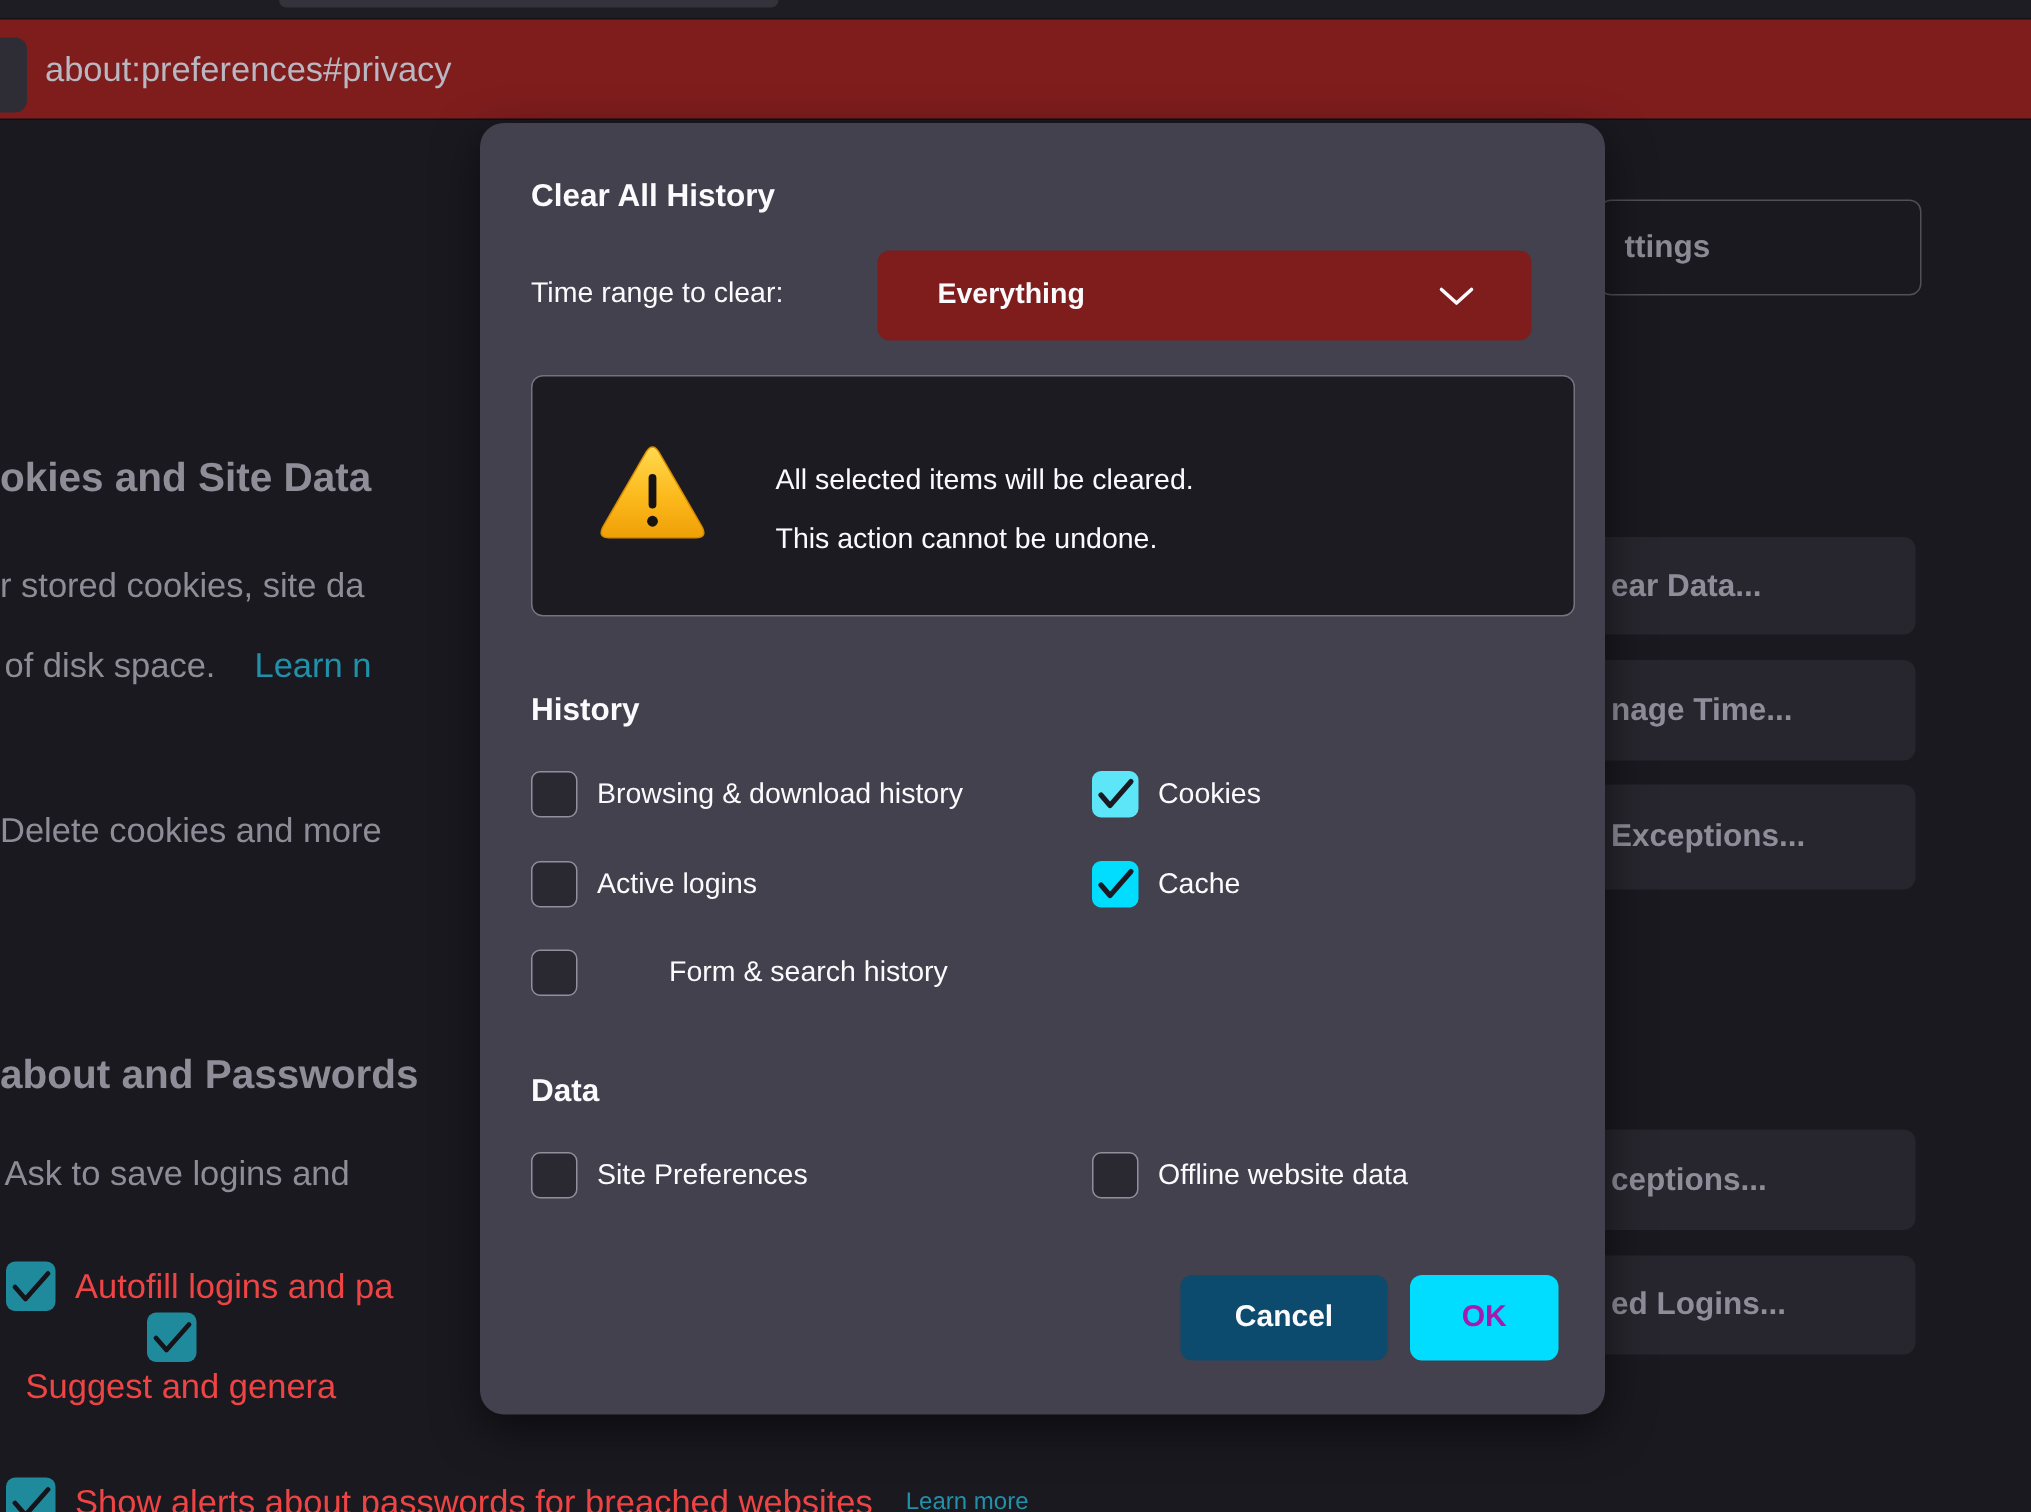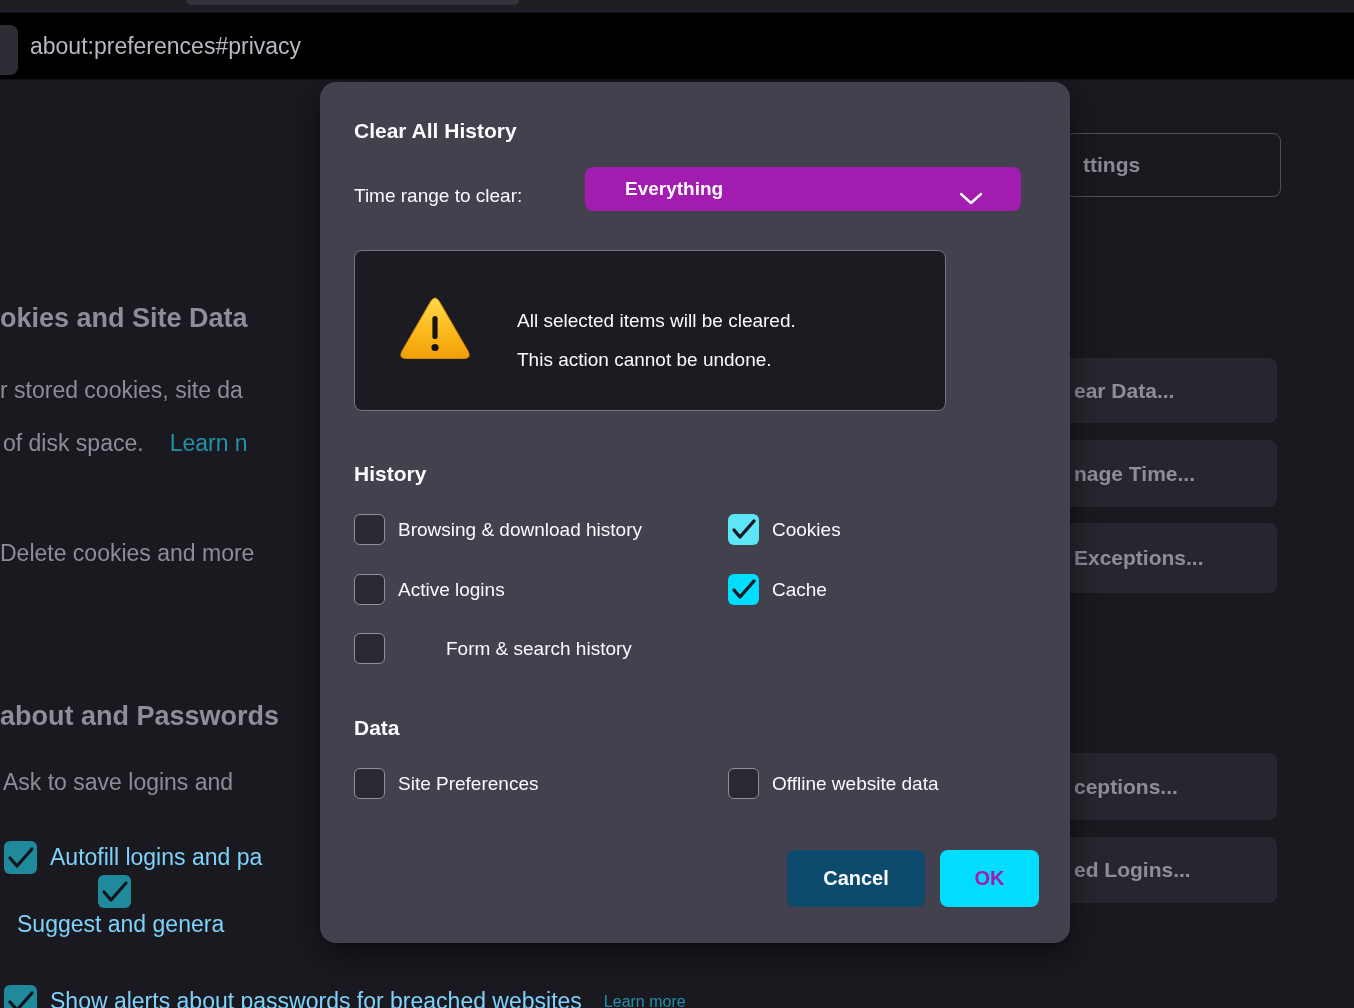--- a/index.html
+++ b/index.html
@@ -3,37 +3,37 @@
 <meta charset="utf-8">
 <style>
   html,body{margin:0;padding:0;background:#000;}
   #frame{position:relative;width:1354px;height:1008px;overflow:hidden;
          background:#1a1920;font-family:"Liberation Sans","DejaVu Sans",sans-serif;
          -webkit-font-smoothing:antialiased;}
   
   .chrome-top{position:absolute;left:0;top:0;width:1354px;height:12px;background:#1e1d24;}
   .tab-remnant{position:absolute;left:186px;top:0;width:333px;height:5px;background:#34333c;
                border-radius:0 0 6px 6px;}
-  .toolbar{position:absolute;left:0;top:12px;width:1354px;height:68px;background:#000000;
+  .toolbar{position:absolute;left:0;top:12px;width:1354px;height:68px;background:#7f1d1d;
            border-top:1px solid #141318;border-bottom:1px solid #0f0e14;box-sizing:border-box;}
   .urlbar-cap{position:absolute;left:-16px;top:12px;width:34px;height:50px;background:#2e2d36;border-radius:8px;}
   .url-text{position:absolute;left:30px;top:11px;font-size:23px;color:#b9b7c1;line-height:44px;white-space:nowrap;}
   
   .bgtext{position:absolute;color:#8e8c96;font-size:23px;white-space:nowrap;}
   .bgheading{position:absolute;color:#8f8d97;font-size:27px;font-weight:bold;white-space:nowrap;}
   .bglink{color:#2191aa;}
   .bg-h-cookies{left:0;top:303px;}
   .bg-cookies-1{left:0;top:377px;}
   .bg-cookies-2{left:3px;top:430px;}
   .bg-cookies-2 .bglink{margin-left:26px;}
   .bg-cookies-3{left:0;top:540px;}
   .bg-h-logins{left:0;top:701px;}
   .bg-logins-1{left:3px;top:769px;}
   .bg-cbrow{position:absolute;display:flex;align-items:center;}
-  .bg-cbrow .lbl{margin-left:13px;color:#7dd3fc;font-size:23px;white-space:nowrap;line-height:33px;}
+  .bg-cbrow .lbl{margin-left:13px;color:#ef4444;font-size:23px;white-space:nowrap;line-height:33px;}
   .bg-cbrow .bglink{margin-left:22px;}
   .bg-cb1{left:4px;top:841px;}
   .bg-cb2{left:4px;top:875px;flex-direction:column;}
   .bg-cb3{left:4px;top:985px;}
   .bg-checkbox{width:33px;height:33px;border-radius:6px;background:#1e8a9c;flex:0 0 auto;
                display:flex;align-items:center;justify-content:center;}
   
   .bgbtn{position:absolute;background:#27262e;border-radius:8px;color:#8f8d99;font-weight:bold;
          font-size:21px;white-space:nowrap;display:flex;align-items:center;padding-left:12px;box-sizing:border-box;}
   .bgbtn-outline{background:transparent;border:1px solid #504f5a;font-weight:bold;color:#8c8a94;padding-left:16px;}
@@ -41,25 +41,25 @@
   .btn-cleardata{left:1062px;top:358px;width:215px;height:65px;}
   .btn-managedata{left:1062px;top:440px;width:215px;height:67px;}
   .btn-exceptions{left:1062px;top:523px;width:215px;height:70px;}
   .btn-exceptions2{left:1062px;top:753px;width:215px;height:67px;}
   .btn-savedlogins{left:1062px;top:837px;width:215px;height:66px;}
   
   .dialog{position:absolute;left:320px;top:82px;width:750px;height:861px;background:#42414d;
           border-radius:16px;box-shadow:0 10px 30px rgba(0,0,0,.55);color:#fbfbfe;}
   .d-title{position:absolute;left:34px;top:37px;font-size:21px;font-weight:bold;}
   .d-timelabel{position:absolute;left:34px;top:103px;font-size:19px;}
-  .d-dropdown{position:absolute;left:265px;top:85px;width:436px;height:44px;background:#a21caf;
+  .d-dropdown{position:absolute;left:265px;top:85px;width:436px;height:60px;background:#7f1d1d;
               border-radius:8px;display:flex;align-items:center;cursor:default;text-align:center;}
   .d-dropdown .val{margin-left:40px;font-size:19px;font-weight:bold;}
   .d-dropdown .chev{position:absolute;right:38px;top:24px;}
-  .warnbox{position:absolute;left:34px;top:168px;width:592px;height:161px;background:#1c1b22;
+  .warnbox{position:absolute;left:34px;top:168px;width:696px;height:161px;background:#1c1b22;
            border:1px solid #74737e;border-radius:8px;box-sizing:border-box;}
   .warn-icon{position:absolute;left:44px;top:45px;}
   .warn-lines{position:absolute;left:162px;top:50px;font-size:19px;line-height:39px;}
   .d-section{position:absolute;left:34px;font-size:21px;font-weight:bold;}
   .d-sec-history{top:380px;}
   .d-sec-data{top:634px;}
   .cbrow{position:absolute;display:flex;align-items:center;}
   .row1{top:432px;} .row2{top:492px;} .row3{top:551px;gap:48px;} .row4{top:686px;}
   .col-l{left:34px;} .col-r{left:408px;}
   .checkbox{width:31px;height:31px;border-radius:6px;background:#2a2932;border:1.5px solid #8f8f9d;

